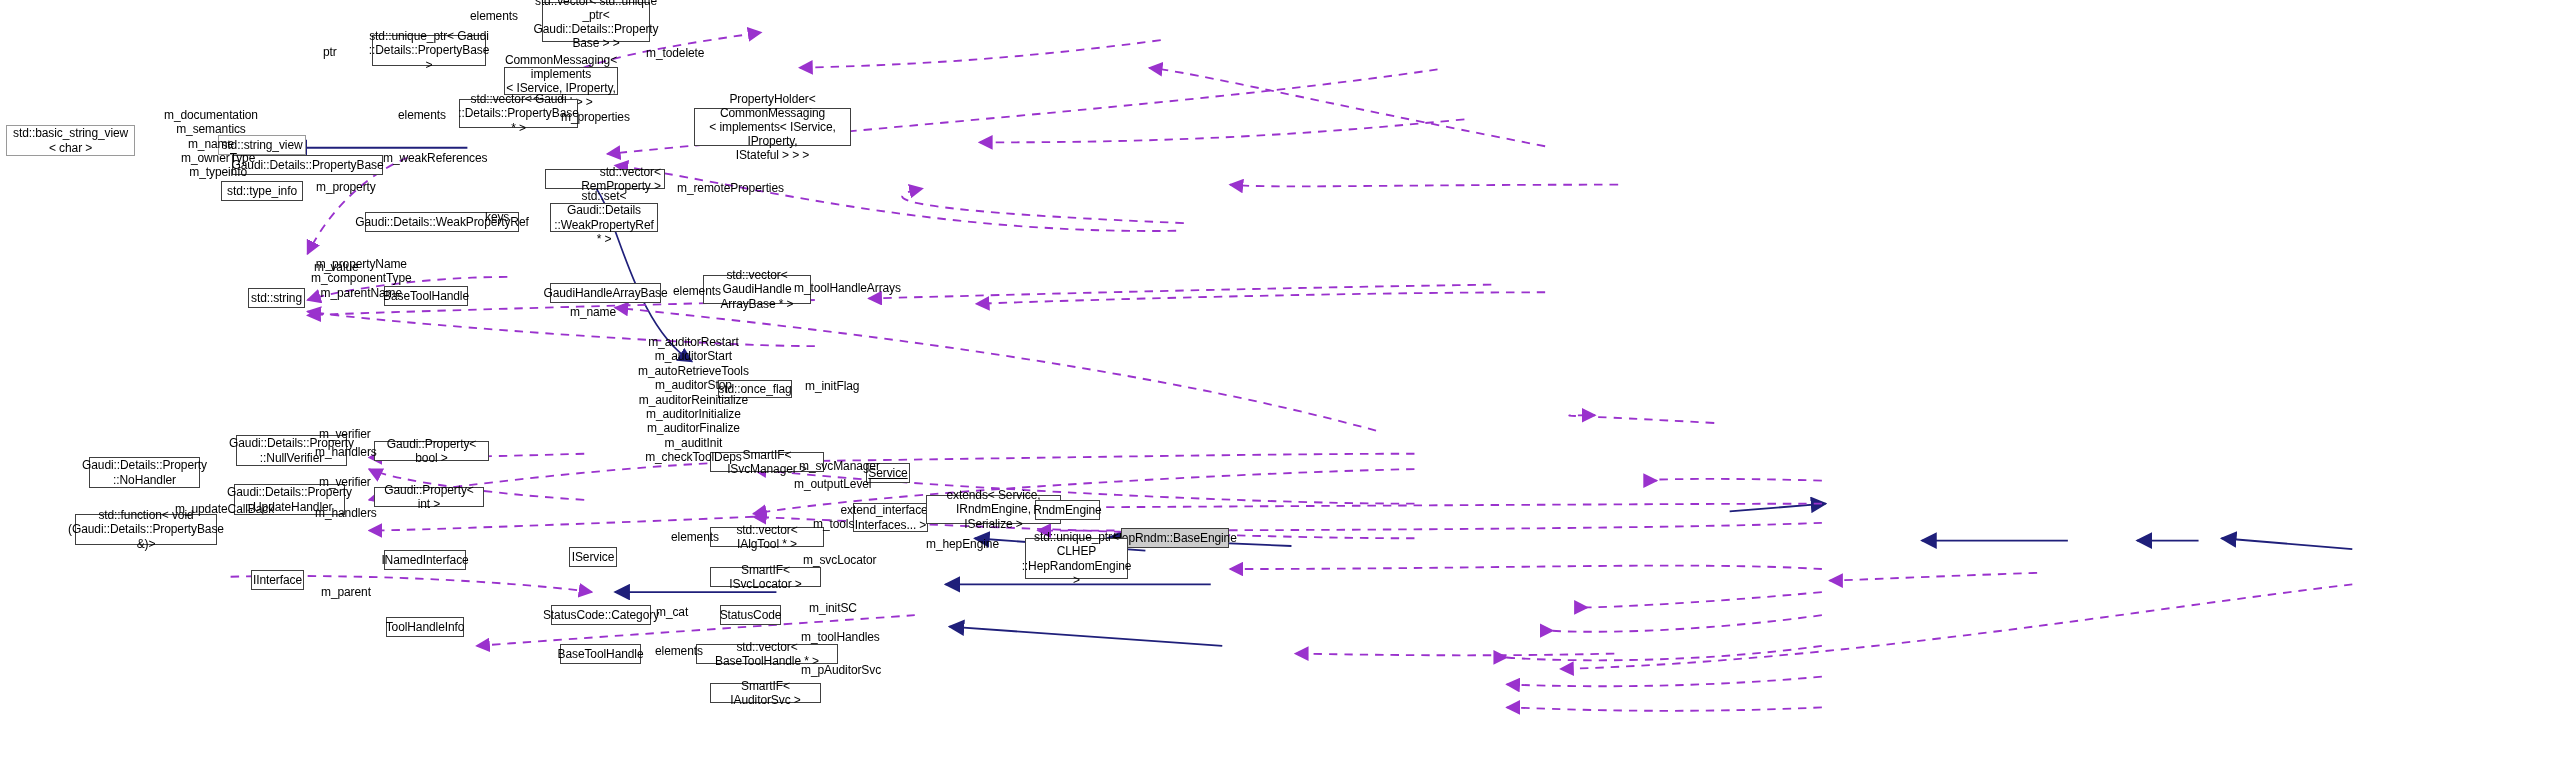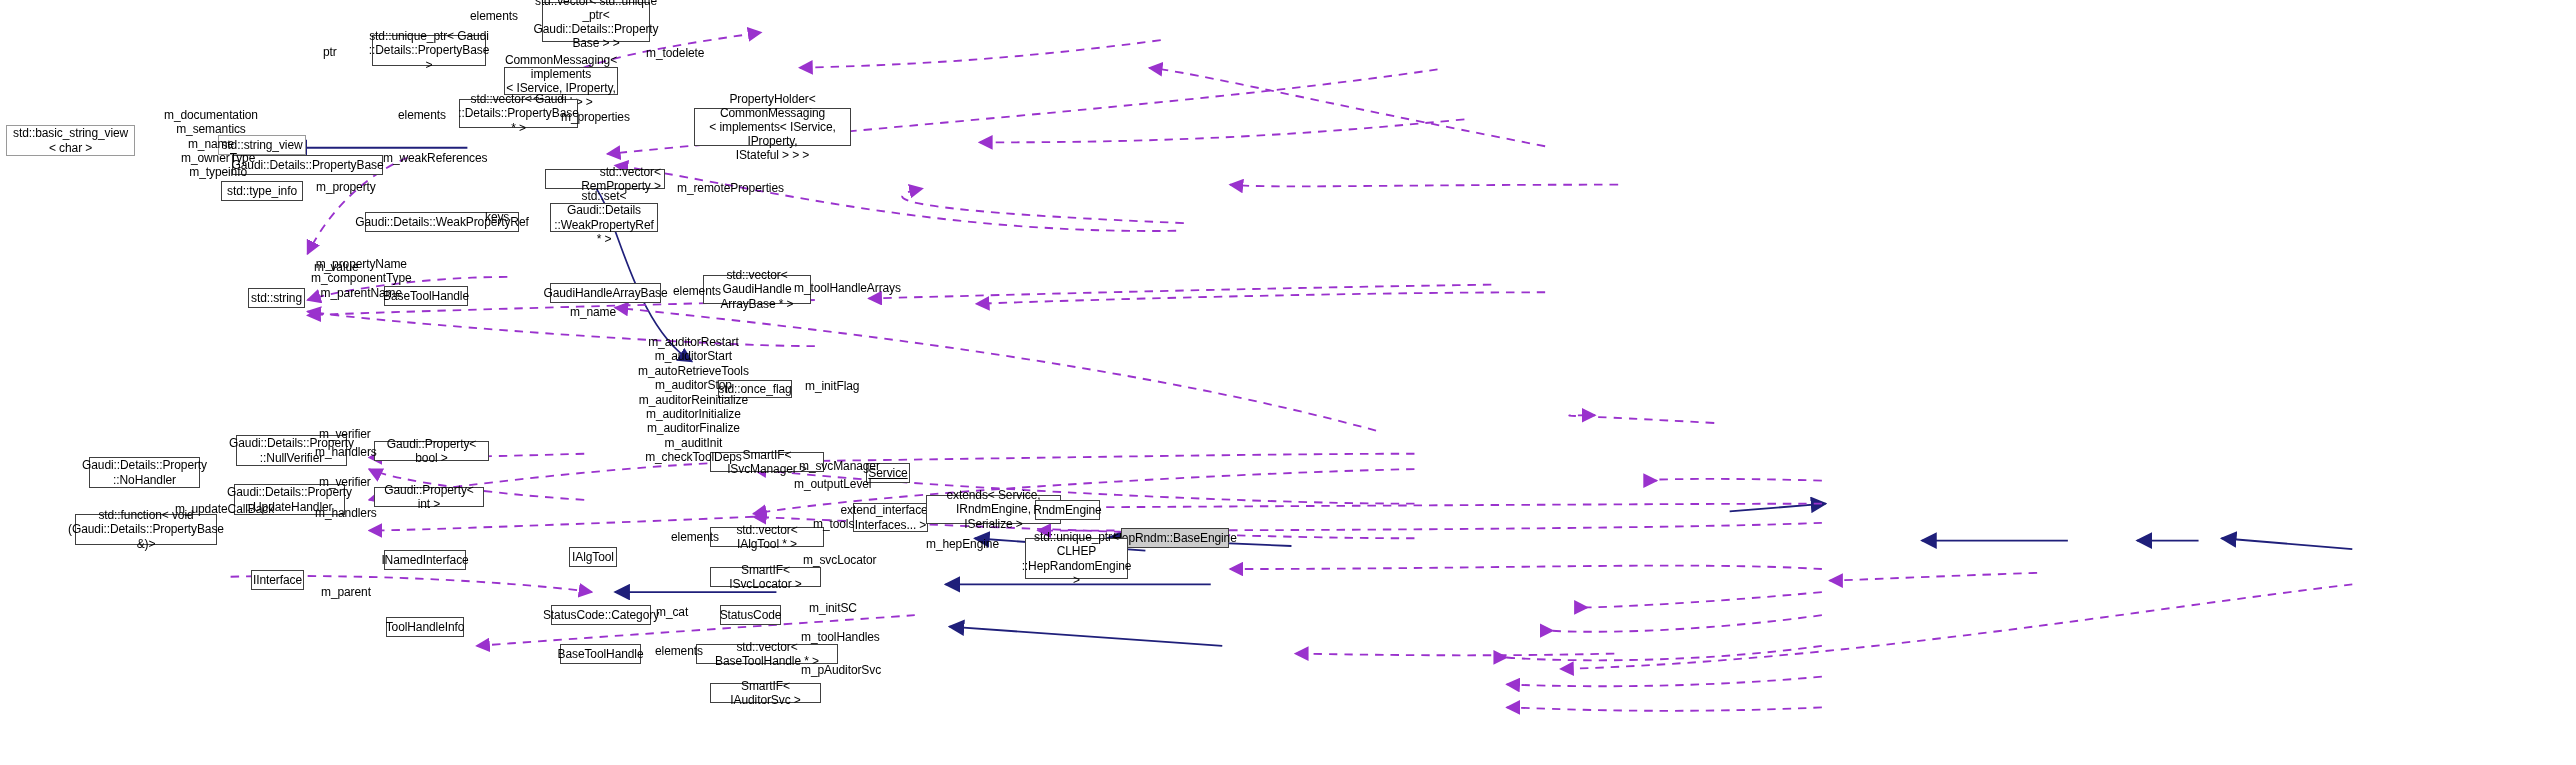--- a/index.html
+++ b/index.html
@@ -174,21 +174,21 @@
 Interfaces... &gt;</span></div>
   <div class="node" style="left:926px; top:495px; width:135px; height:29px;"><span>extends&lt; Service, IRndmEngine,
 ISerialize &gt;</span></div>
   <div class="node" style="left:1035px; top:500px; width:65px; height:20px;"><span>RndmEngine</span></div>
   <div class="node grey" style="left:1121px; top:528px; width:108px; height:20px;"><span>HepRndm::BaseEngine</span></div>
   <div class="node" style="left:75px; top:514px; width:142px; height:31px;"><span>std::function&lt; void
 (Gaudi::Details::PropertyBase &amp;)&gt;</span></div>
   <div class="node" style="left:1025px; top:538px; width:103px; height:41px;"><span>std::unique_ptr&lt; CLHEP
 ::HepRandomEngine &gt;</span></div>
   <div class="node" style="left:384px; top:550px; width:82px; height:20px;"><span>INamedInterface</span></div>
-  <div class="node" style="left:569px; top:547px; width:48px; height:20px;"><span>IAlgTool</span></div>
+  <div class="node" style="left:569px; top:547px; width:48px; height:20px;"><span>IService</span></div>
   <div class="node" style="left:710px; top:527px; width:114px; height:20px;"><span>std::vector&lt; IAlgTool * &gt;</span></div>
   <div class="node" style="left:710px; top:567px; width:111px; height:20px;"><span>SmartIF&lt; ISvcLocator &gt;</span></div>
   <div class="node" style="left:251px; top:570px; width:53px; height:20px;"><span>IInterface</span></div>
   <div class="node" style="left:551px; top:605px; width:100px; height:20px;"><span>StatusCode::Category</span></div>
   <div class="node" style="left:720px; top:605px; width:61px; height:20px;"><span>StatusCode</span></div>
   <div class="node" style="left:386px; top:617px; width:78px; height:20px;"><span>ToolHandleInfo</span></div>
   <div class="node" style="left:560px; top:644px; width:81px; height:20px;"><span>BaseToolHandle</span></div>
   <div class="node" style="left:696px; top:644px; width:142px; height:20px;"><span>std::vector&lt; BaseToolHandle * &gt;</span></div>
   <div class="node" style="left:710px; top:683px; width:111px; height:20px;"><span>SmartIF&lt; IAuditorSvc &gt;</span></div>
 

